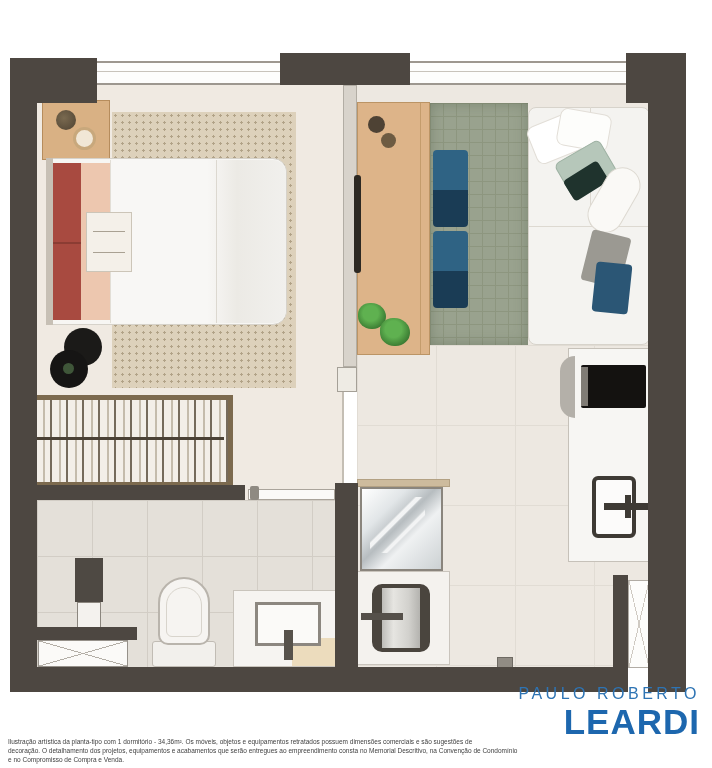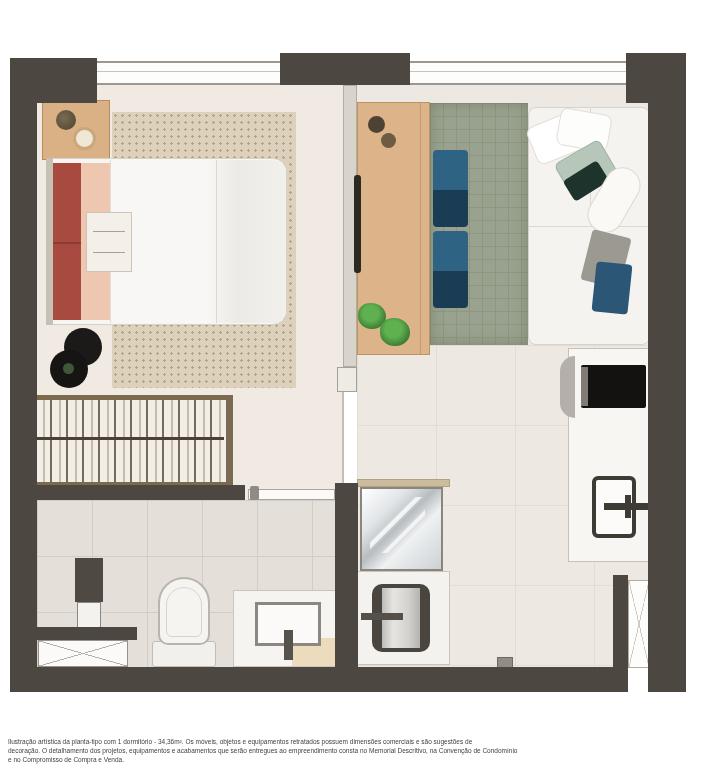--- a/index.html
+++ b/index.html
@@ -241,19 +241,23 @@
   <div class="wall" id="w-top-left"></div>
   <div class="wall" id="w-left"></div>
   <div class="wall" id="w-top-mid"></div>
   <div class="wall" id="w-top-right"></div>
   <div class="wall" id="w-right"></div>
   <div class="wall" id="w-bottom"></div>
   <div class="wall" id="w-entry-stub"></div>
   <div class="window" id="win1"></div>
   <div class="window" id="win2"></div>
 
+  <div class="abs" id="brand">
+    <div id="brand-top">PAULO ROBERTO</div>
+    <div id="brand-name">LEARDI</div>
+  </div>
   <div class="abs" id="disclaimer">
     <div>Ilustração artística da planta-tipo com 1 dormitório - 34,36m². Os móveis, objetos e equipamentos retratados possuem dimensões comerciais e são sugestões de</div>
     <div>decoração. O detalhamento dos projetos, equipamentos e acabamentos que serão entregues ao empreendimento consta no Memorial Descritivo, na Convenção de Condomínio</div>
     <div>e no Compromisso de Compra e Venda.</div>
   </div>
 
 </div>
 
 </body></html>

